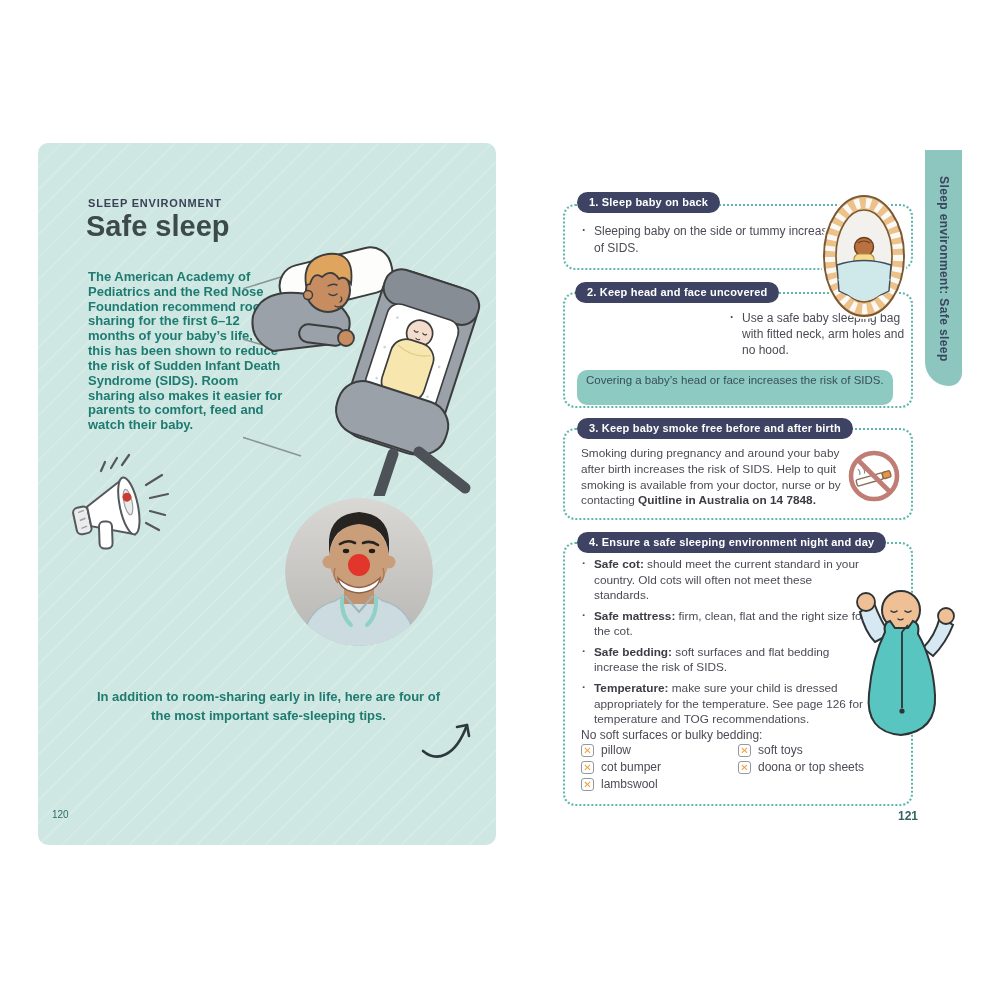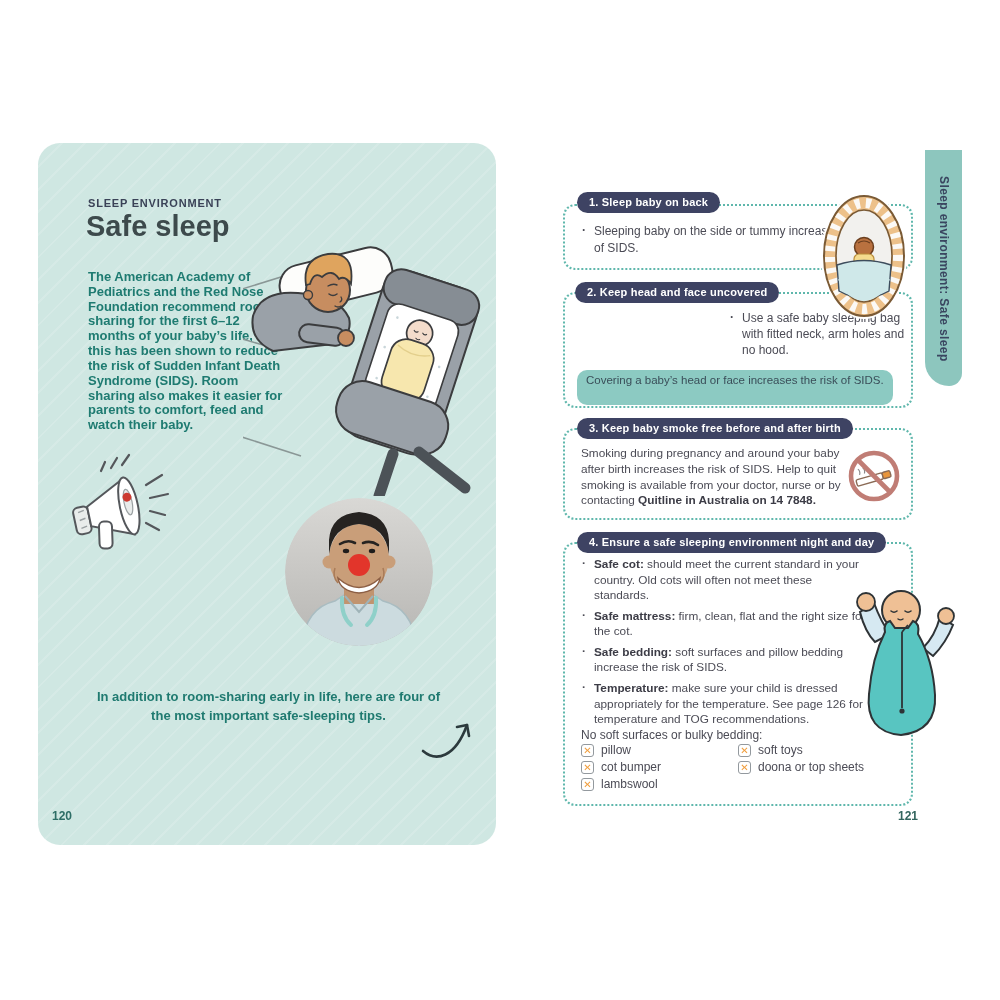--- a/index.html
+++ b/index.html
@@ -1,38 +1,38 @@
 <!DOCTYPE html>
 <html><head>
 <meta charset="utf-8">
 <style>
   html,body{margin:0;padding:0;background:#fff;}
   #canvas{position:relative;width:1000px;height:1000px;background:#ffffff;overflow:hidden;
           font-family:"Liberation Sans","DejaVu Sans",sans-serif;}
   
   .left-page{position:absolute;left:38px;top:143px;width:458px;height:702px;
-    background:#cfe7e2;border-radius:22px;overflow:hidden;
+    background:#cfe7e2;border-radius:10px;overflow:hidden;
     background-image:repeating-linear-gradient(135deg,rgba(255,255,255,.14) 0 2px,transparent 2px 16px);}
   .eyebrow{position:absolute;left:50px;top:54px;font-size:11px;font-weight:bold;
     letter-spacing:.8px;color:#3a4257;}
   .big-title{position:absolute;left:48px;top:67px;font-size:29px;font-weight:bold;color:#3d4a4c;text-align:right;}
   .intro{position:absolute;left:50px;top:127px;width:198px;font-size:13px;font-weight:bold;
     line-height:1.14;color:#1e7b71;}
   .bed-illo{position:absolute;left:205px;top:95px;}
   .megaphone{position:absolute;left:22px;top:310px;}
   .bubble{position:absolute;left:47px;top:365px;width:208px;box-sizing:border-box;
     background:#fefefc;border-radius:18px;box-shadow:-5px 6px 0 #27605c;
     padding:15px 10px 13px 34px;color:#454e57;font-size:11.5px;font-weight:bold;line-height:1.16;}
   .bubble .p1{margin-bottom:10px;}
   .photo{position:absolute;left:247px;top:355px;width:148px;height:148px;border-radius:50%;
     overflow:hidden;}
   .note{position:absolute;left:58px;top:545px;width:345px;text-align:center;font-size:13px;
     font-weight:bold;line-height:1.45;color:#1f7a70;}
   .arrow{position:absolute;left:382px;top:570px;}
-  .pageno-left{position:absolute;left:14px;top:666px;font-size:12px;font-weight:bold;color:#2d6e66;}
+  .pageno-left{position:absolute;left:14px;top:666px;font-size:10px;font-weight:normal;color:#2d6e66;}
   
   .side-tab{position:absolute;left:925px;top:150px;width:37px;height:236px;background:#8dc6be;
     border-radius:0 0 14px 26px;box-sizing:border-box;padding-top:26px;
     writing-mode:vertical-rl;text-align:left;font-size:12px;font-weight:bold;color:#3a4660;
     letter-spacing:.4px;display:flex;justify-content:flex-start;align-items:center;}
   .tipbox{position:absolute;border:2px dotted #5fb7ac;border-radius:12px;}
   .box1{left:563px;top:204px;width:346px;height:62px;}
   .box2{left:563px;top:292px;width:346px;height:112px;}
   .box3{left:563px;top:428px;width:346px;height:88px;}
   .box4{left:563px;top:542px;width:346px;height:260px;}
@@ -203,21 +203,21 @@
       <rect x="9" y="26" width="27" height="6.5" rx="1.5" fill="#ffffff" stroke="#8a6a55" stroke-width="1.4"></rect>
       <rect x="36" y="26" width="8" height="6.5" rx="1.5" fill="#e8953c" stroke="#8a6a55" stroke-width="1.4"></rect>
       <path d="M14,22 q2,-3 0,-6 M19,22 q2,-3 0,-6" stroke="#8a8a8a" stroke-width="1.2" fill="none"></path>
     </g>
     <line x1="11" y1="11" x2="43" y2="43" stroke="#c07d75" stroke-width="4.6" stroke-linecap="round"></line>
   </svg>
 
   <div class="rp-text tip4-bullets">
     <div class="bullet"><strong>Safe cot:</strong><span> should meet the current standard in your country. Old cots will often not meet these standards.</span></div>
     <div class="bullet"><strong>Safe mattress:</strong><span> firm, clean, flat and the right size for the cot.</span></div>
-    <div class="bullet"><strong>Safe bedding:</strong><span> soft surfaces and pillow bedding increase the risk of SIDS.</span></div>
+    <div class="bullet"><strong>Safe bedding:</strong><span> soft surfaces and flat bedding increase the risk of SIDS.</span></div>
     <div class="bullet"><strong>Temperature:</strong><span> make sure your child is dressed appropriately for the temperature. See page 126 for temperature and TOG recommendations.</span></div>
   </div>
   <div class="rp-text chk-heading">No soft surfaces or bulky bedding:</div>
 
   <div class="chk c1r1">
     <span class="chk-box">✕</span>
     <span>pillow</span>
   </div>
   <div class="chk c1r2">
     <span class="chk-box">✕</span>

